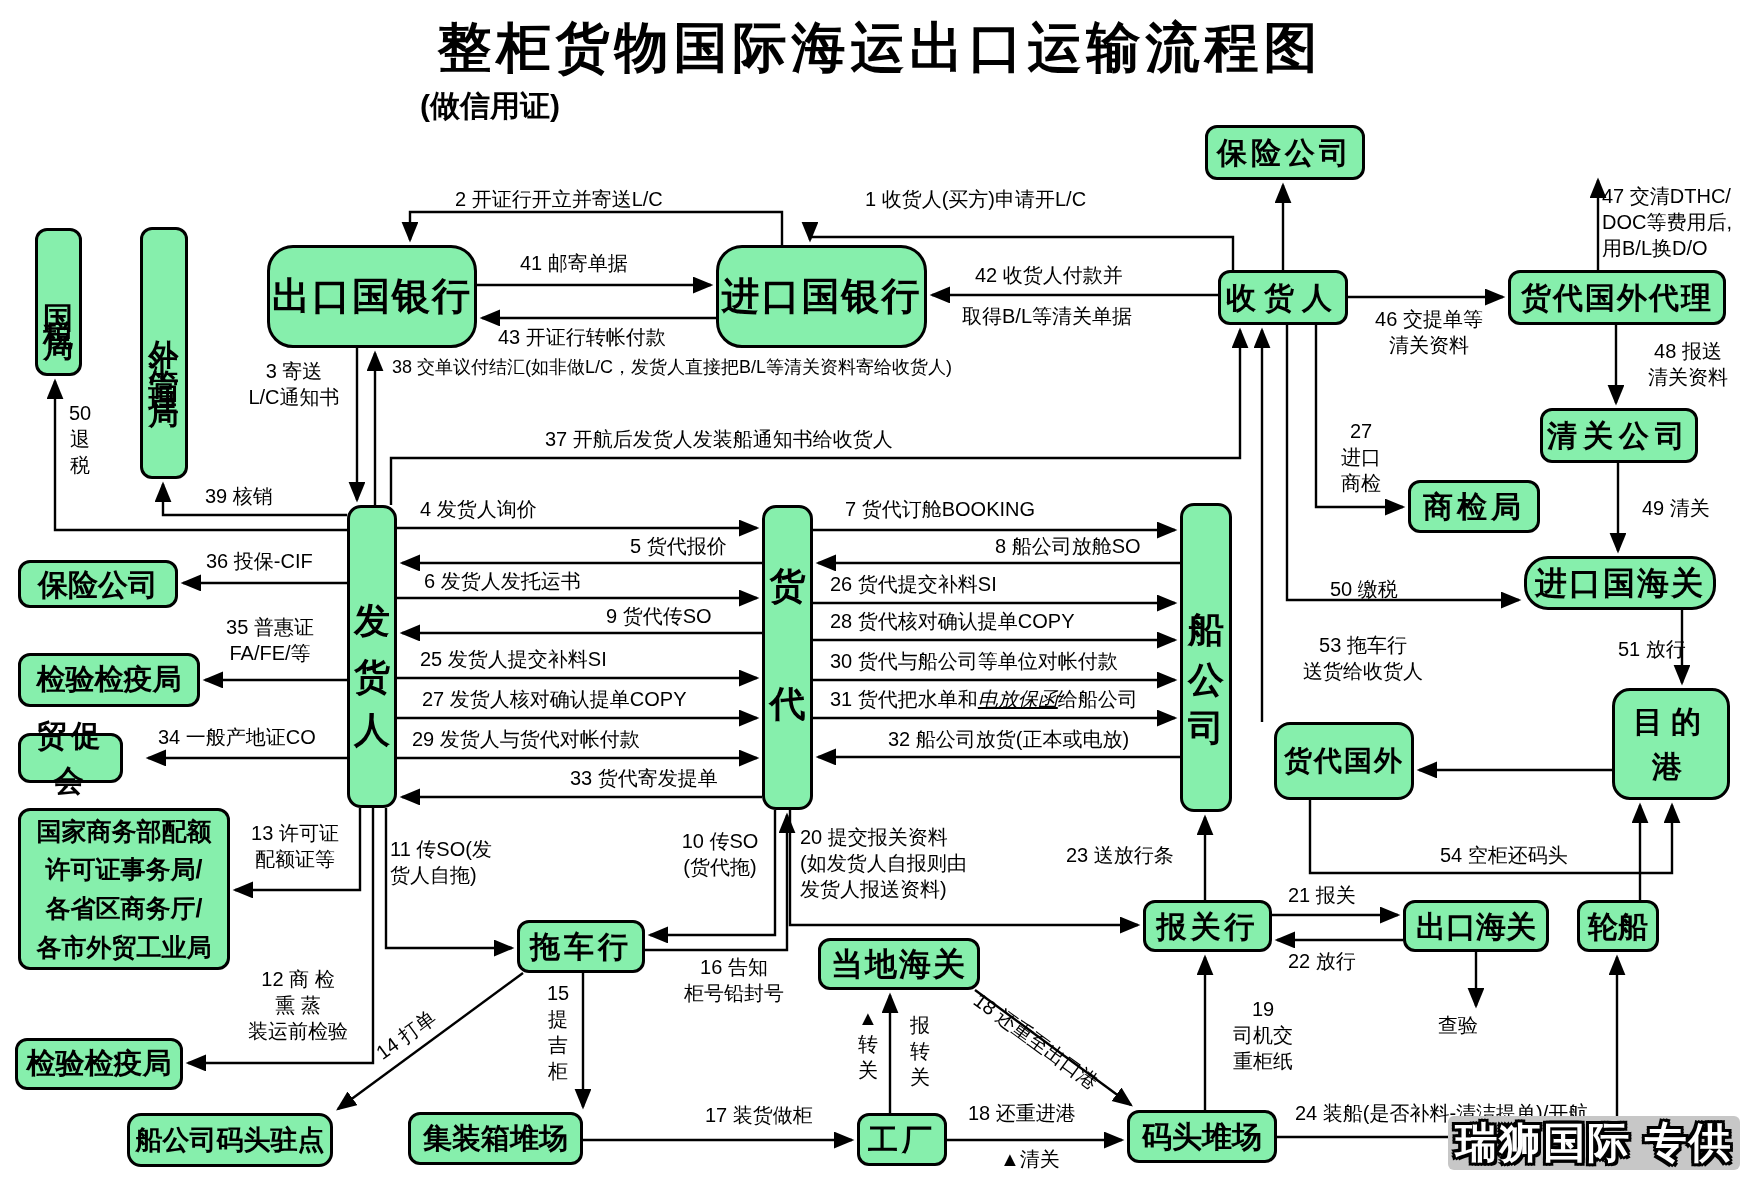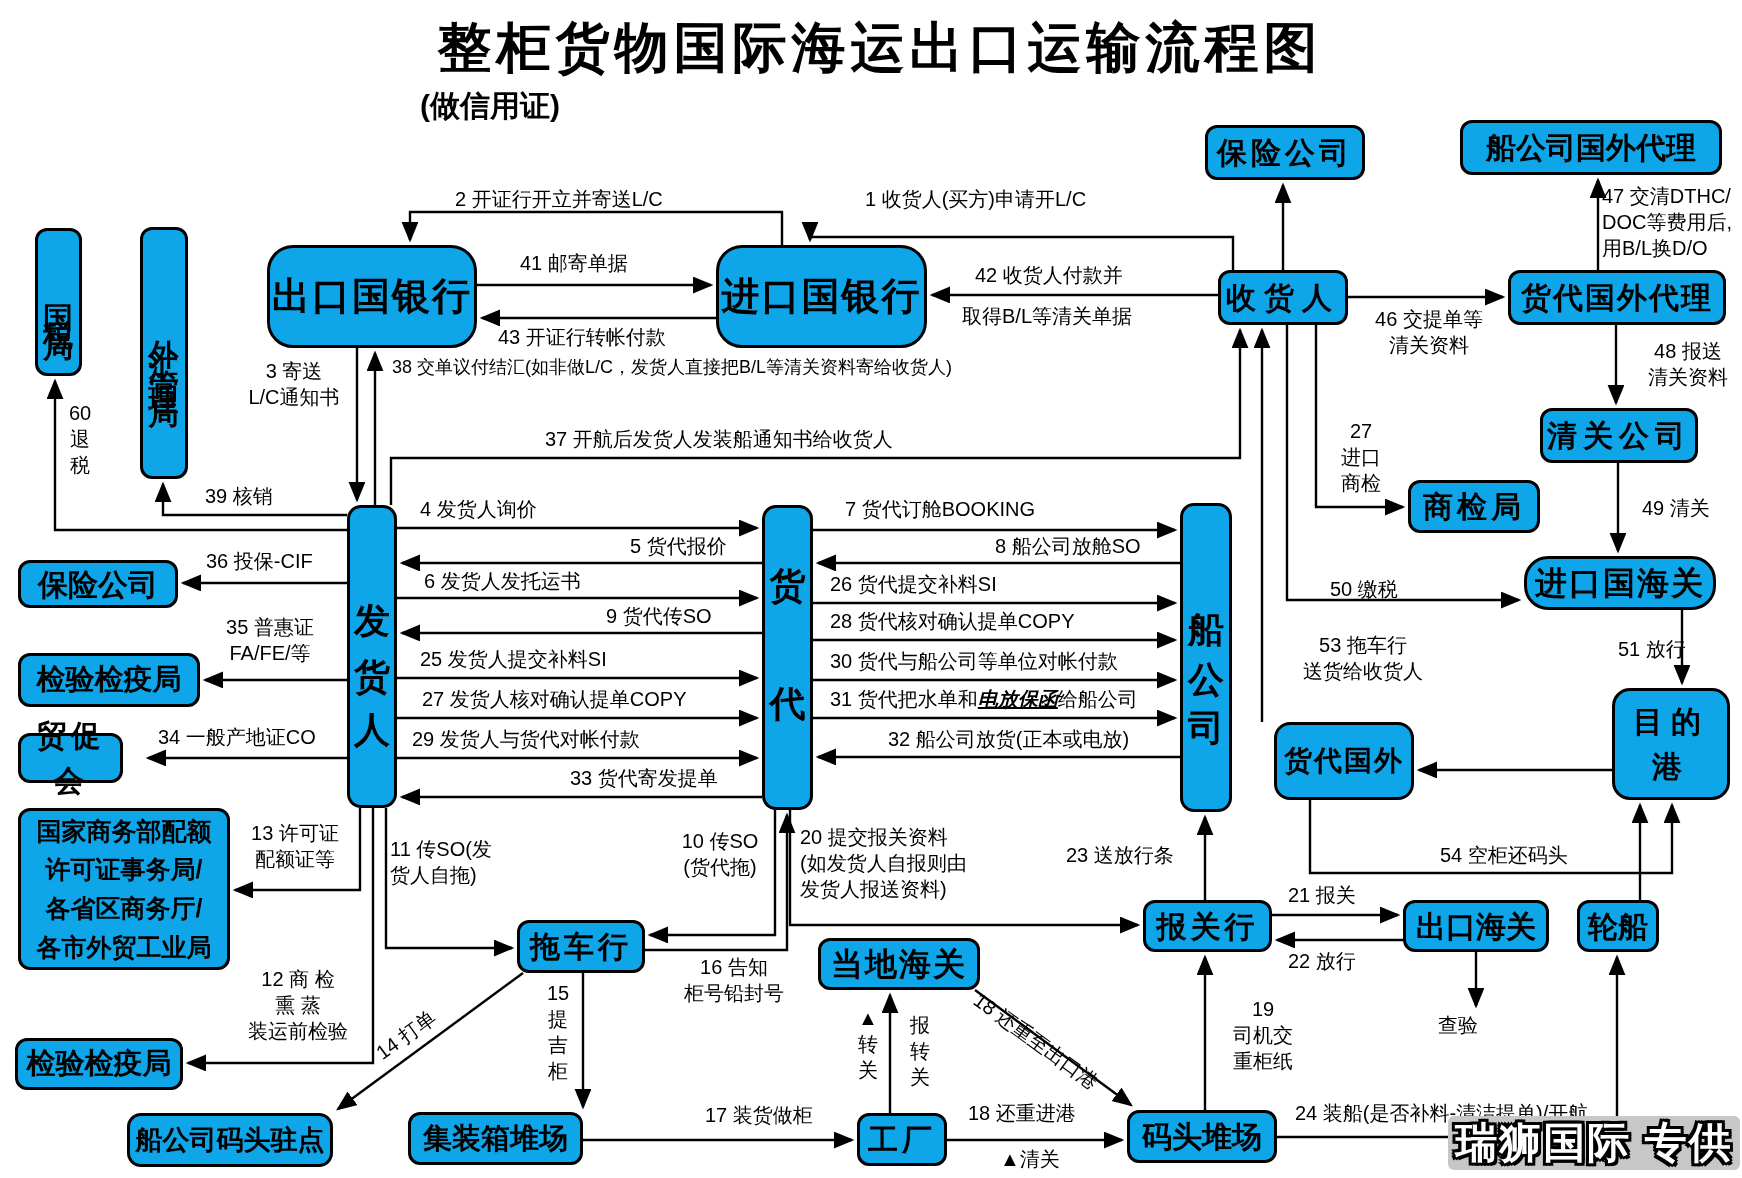--- a/index.html
+++ b/index.html
@@ -1,24 +1,24 @@
 <!DOCTYPE html>
 <html><head>
 <meta charset="utf-8">
 <style>
   html,body{margin:0;padding:0;background:#fff}
   #stage{position:relative;width:1742px;height:1178px;background:#fff;
          font-family:"Liberation Sans","DejaVu Sans",sans-serif;color:#000;overflow:hidden}
-  .bx{position:absolute;border:3px solid #000;border-radius:16px;background:#0ea5e9;
+  .bx{position:absolute;border:3px solid #000;border-radius:16px;background:#86efac;
       display:flex;align-items:center;justify-content:center;font-weight:900;
       text-align:center;box-sizing:border-box;z-index:3;line-height:1.5}
   .vt{writing-mode:vertical-rl;text-orientation:upright}
   .lb{position:absolute;font-size:20px;line-height:1.3;white-space:pre-line;z-index:4}
   .ctr{text-align:center}
-  .em{font-style:italic;text-decoration:underline;font-weight:bold}
+  .em{font-style:italic;text-decoration:underline;font-weight:normal}
   svg.wires{position:absolute;left:0;top:0;z-index:2}
   #wm{position:absolute;left:1448px;top:1116px;width:292px;height:54px;background:#c7c7c7;
       border-radius:6px;display:flex;align-items:center;justify-content:center;
       font-size:42px;font-weight:900;color:#fff;letter-spacing:2px;z-index:9;
       text-shadow:-3px -3px 0 #000,3px -3px 0 #000,-3px 3px 0 #000,3px 3px 0 #000,
                   0 -3px 0 #000,0 3px 0 #000,-3px 0 0 #000,3px 0 0 #000}
   #title{position:absolute;left:420px;top:12px;width:920px;text-align:center;
          font-size:54px;font-weight:900;letter-spacing:5px;z-index:5}
   #subtitle{position:absolute;left:420px;top:86px;width:920px;text-align:left;
             font-size:30px;font-weight:900;z-index:5}
@@ -108,23 +108,20 @@
     </div>
   <div class="bx" style="left:267px;top:245px;width:210px;height:103px;border-radius:26px;font-size:38px;letter-spacing:2px">
       <span>出口国银行</span>
     </div>
   <div class="bx" style="left:716px;top:245px;width:211px;height:103px;border-radius:26px;font-size:38px;letter-spacing:2px">
       <span>进口国银行</span>
     </div>
   <div class="bx" style="left:1205px;top:125px;width:160px;height:55px;border-radius:12px;font-size:30px;letter-spacing:4px">
       <span>保险公司</span>
     </div>
-  <div class="bx" style="left:1460px;top:120px;width:262px;height:55px;border-radius:12px;font-size:30px">
-      <span>船公司国外代理</span>
-    </div>
   <div class="bx" style="left:1218px;top:270px;width:130px;height:55px;border-radius:12px;font-size:30px;letter-spacing:8px">
       <span>收货人</span>
     </div>
   <div class="bx" style="left:1508px;top:270px;width:218px;height:55px;border-radius:12px;font-size:30px;letter-spacing:2px">
       <span>货代国外代理</span>
     </div>
   <div class="bx" style="left:1540px;top:408px;width:158px;height:55px;border-radius:12px;font-size:30px;letter-spacing:6px">
       <span>清关公司</span>
     </div>
   <div class="bx" style="left:1408px;top:480px;width:132px;height:53px;border-radius:12px;font-size:30px;letter-spacing:4px">
@@ -198,21 +195,21 @@
   <div class="lb" style="left:865px;top:186px">1 收货人(买方)申请开L/C</div>
   <div class="lb" style="left:520px;top:250px">41 邮寄单据</div>
   <div class="lb" style="left:498px;top:324px">43 开证行转帐付款</div>
   <div class="lb" style="left:975px;top:262px">42 收货人付款并</div>
   <div class="lb" style="left:962px;top:303px">取得B/L等清关单据</div>
   <div class="lb ctr" style="left:238px;top:358px;width:112px">3 寄送
 L/C通知书</div>
   <div class="lb" style="left:392px;top:356px;font-size:18px">38 交单议付结汇(如非做L/C，发货人直接把B/L等清关资料寄给收货人)</div>
   <div class="lb" style="left:545px;top:426px">37 开航后发货人发装船通知书给收货人</div>
   <div class="lb" style="left:205px;top:483px">39 核销</div>
-  <div class="lb ctr" style="left:62px;top:400px;width:36px">60
+  <div class="lb ctr" style="left:62px;top:400px;width:36px">50
 退
 税</div>
   <div class="lb" style="left:1602px;top:183px">47 交清DTHC/
 DOC等费用后,
 用B/L换D/O</div>
   <div class="lb ctr" style="left:1360px;top:306px;width:138px">46 交提单等
 清关资料</div>
   <div class="lb ctr" style="left:1636px;top:338px;width:104px">48 报送
 清关资料</div>
   <div class="lb ctr" style="left:1330px;top:418px;width:62px">27

